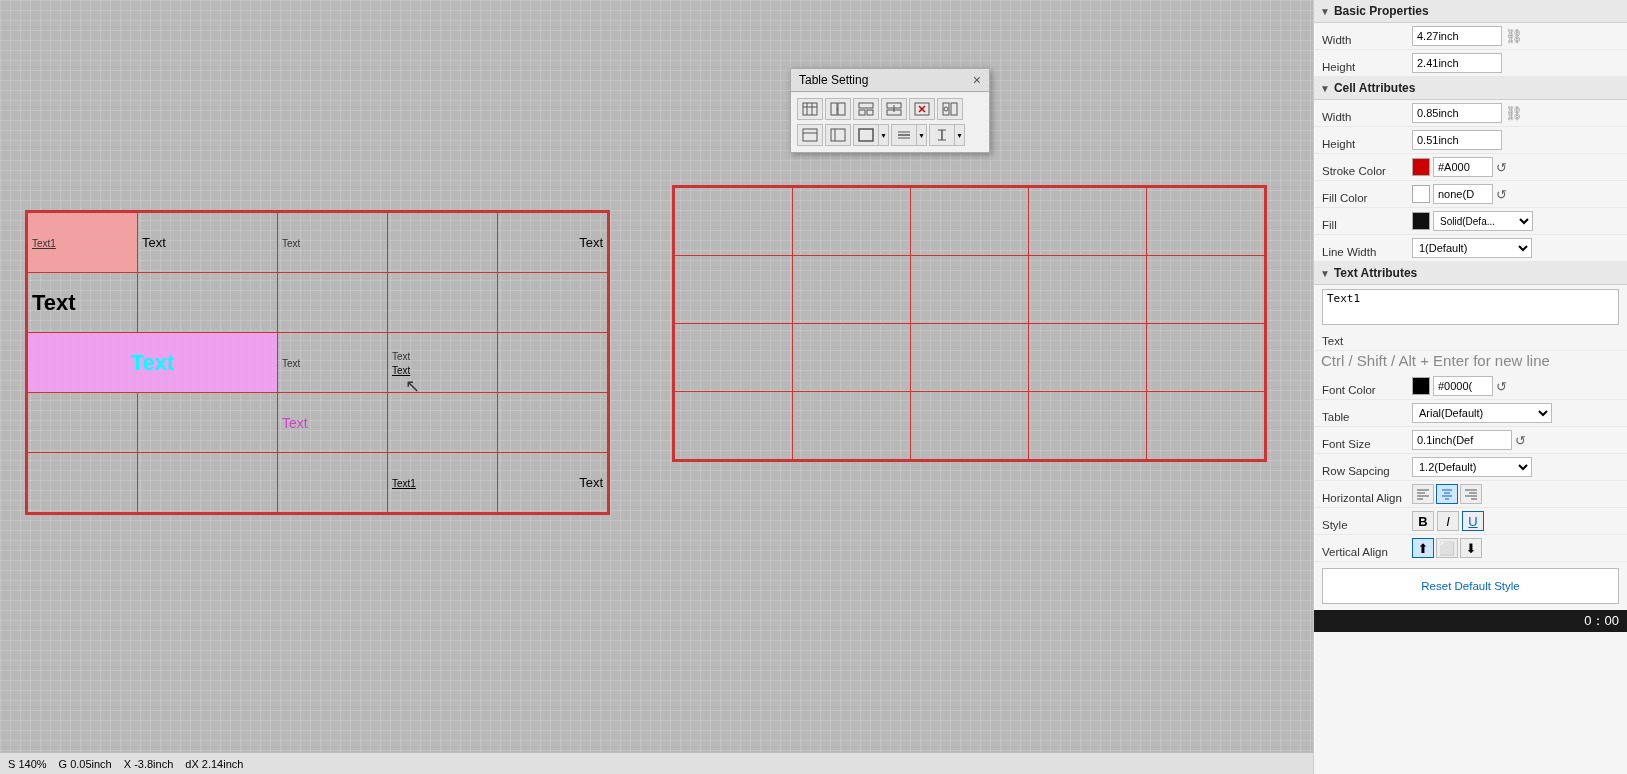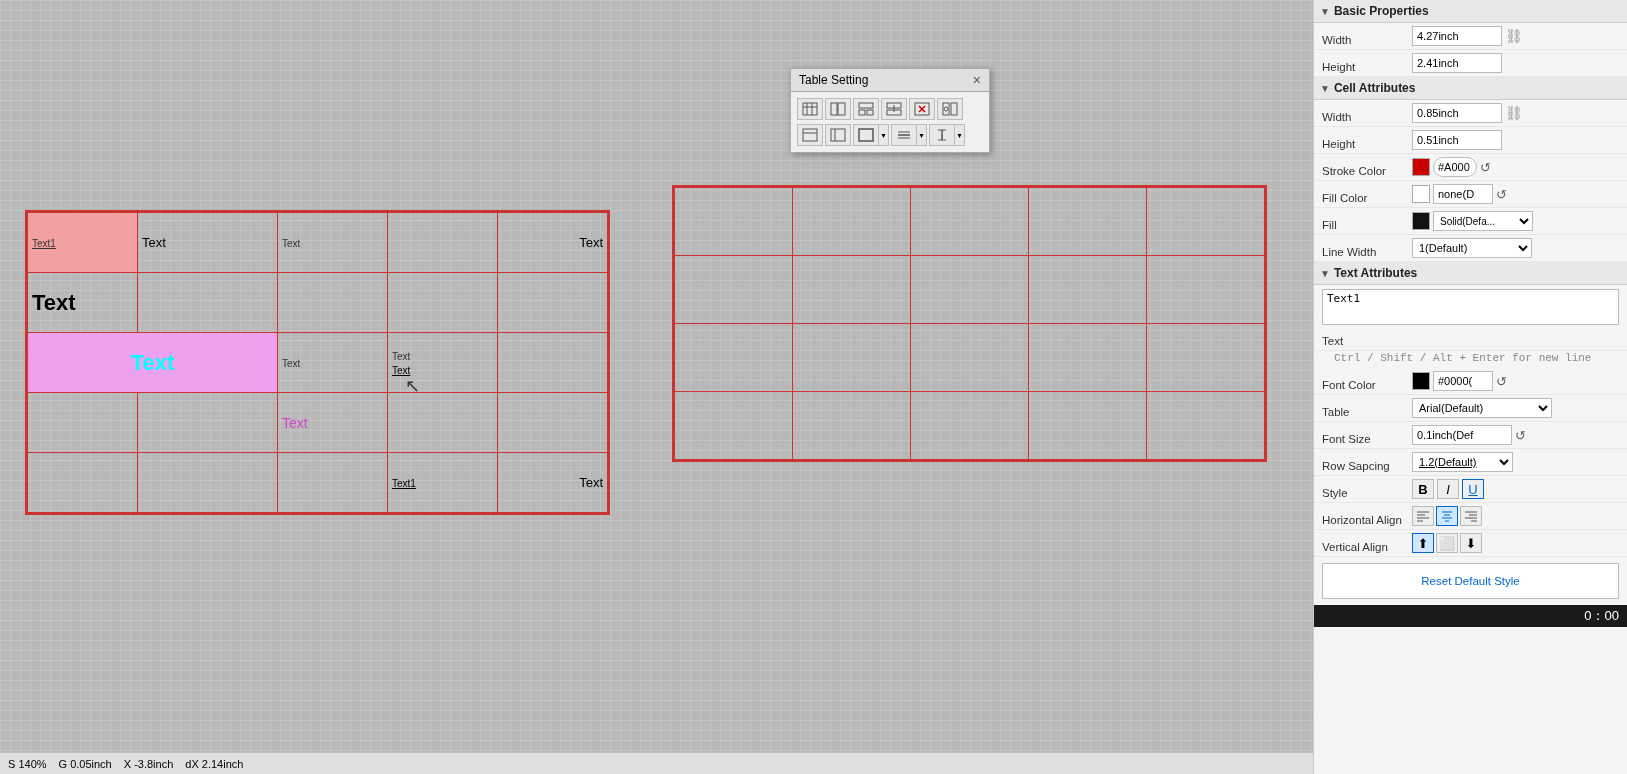--- a/index.html
+++ b/index.html
@@ -221,24 +221,23 @@
     .text-input-area {
       flex: 1;
       border: 1px solid #bbb;
       background: white;
       font-size: 11px;
       padding: 2px 4px;
       height: 36px;
       resize: none;
     }
     .text-hint {
-      font-size: 11px;
+      font-size: 15px;
       color: #888;
-      padding: 1px 8px 4px 20px;
-      font-family: Liberation Mono, monospace;
+      padding: 1px 8px 4px 7px;
     }
 
     .style-buttons {
       display: flex;
       gap: 3px;
     }
     .style-btn {
       width: 22px;
       height: 20px;
       border: 1px solid #bbb;
@@ -576,21 +575,21 @@
     <span class="prop-label">Height</span>
     <div class="prop-value">
       <input class="prop-input" type="text" style="width: 90px;" value="0.51inch">
     </div>
   </div>
 
   <div class="prop-row">
     <span class="prop-label">Stroke Color</span>
     <div class="prop-value">
       <span class="color-swatch" style="background:#cc0000;"></span>
-      <input class="prop-input" type="text" value="#A000" style="width: 44px; border-radius: 10px;">
+      <input class="prop-input" type="text" value="#A000" style="width: 60px;">
       <span class="color-reset-btn">↺</span>
     </div>
   </div>
 
   <div class="prop-row">
     <span class="prop-label">Fill Color</span>
     <div class="prop-value">
       <span class="color-swatch" style="background:#ffffff;"></span>
       <input class="prop-input" type="text" value="none(D" style="width: 60px;">
       <span class="color-reset-btn">↺</span>
@@ -661,33 +660,23 @@
     <div class="prop-value">
       <input class="prop-input" type="text" value="0.1inch(Def" style="width: 100px;">
       <span class="color-reset-btn">↺</span>
     </div>
   </div>
 
   
   <div class="prop-row">
     <span class="prop-label">Row Sapcing</span>
     <div class="prop-value">
-      <select class="dropdown-select" style="width:101px;text-decoration:underline;">
+      <select class="dropdown-select" style="width:120px;">
         <option>1.2(Default)</option>
       </select>
-    </div>
-  </div>
-
-  
-  <div class="prop-row">
-    <span class="prop-label">Style</span>
-    <div class="prop-value style-buttons">
-      <button class="style-btn style-btn-bold">B</button>
-      <button class="style-btn style-btn-italic">I</button>
-      <button class="style-btn style-btn-underline">U</button>
     </div>
   </div>
 
   
   <div class="prop-row">
     <span class="prop-label">Horizontal Align</span>
     <div class="prop-value align-buttons">
       <button class="align-btn">
         <svg width="14" height="12" viewBox="0 0 14 12">
             <line x1="1" y1="2" x2="13" y2="2" stroke="#555" stroke-width="1"></line>
@@ -710,20 +699,30 @@
             <line x1="5" y1="5" x2="13" y2="5" stroke="#555" stroke-width="1"></line>
             <line x1="1" y1="8" x2="13" y2="8" stroke="#555" stroke-width="1"></line>
             <line x1="7" y1="11" x2="13" y2="11" stroke="#555" stroke-width="1"></line>
           </svg>
       </button>
     </div>
   </div>
 
   
   <div class="prop-row">
+    <span class="prop-label">Style</span>
+    <div class="prop-value style-buttons">
+      <button class="style-btn style-btn-bold">B</button>
+      <button class="style-btn style-btn-italic">I</button>
+      <button class="style-btn style-btn-underline">U</button>
+    </div>
+  </div>
+
+  
+  <div class="prop-row">
     <span class="prop-label">Vertical Align</span>
     <div class="prop-value align-buttons">
       <button class="valign-btn valign-btn-active">⬆</button>
       <button class="valign-btn">⬜</button>
       <button class="valign-btn">⬇</button>
     </div>
   </div>
 
   
   <button class="reset-btn">Reset Default Style</button>

